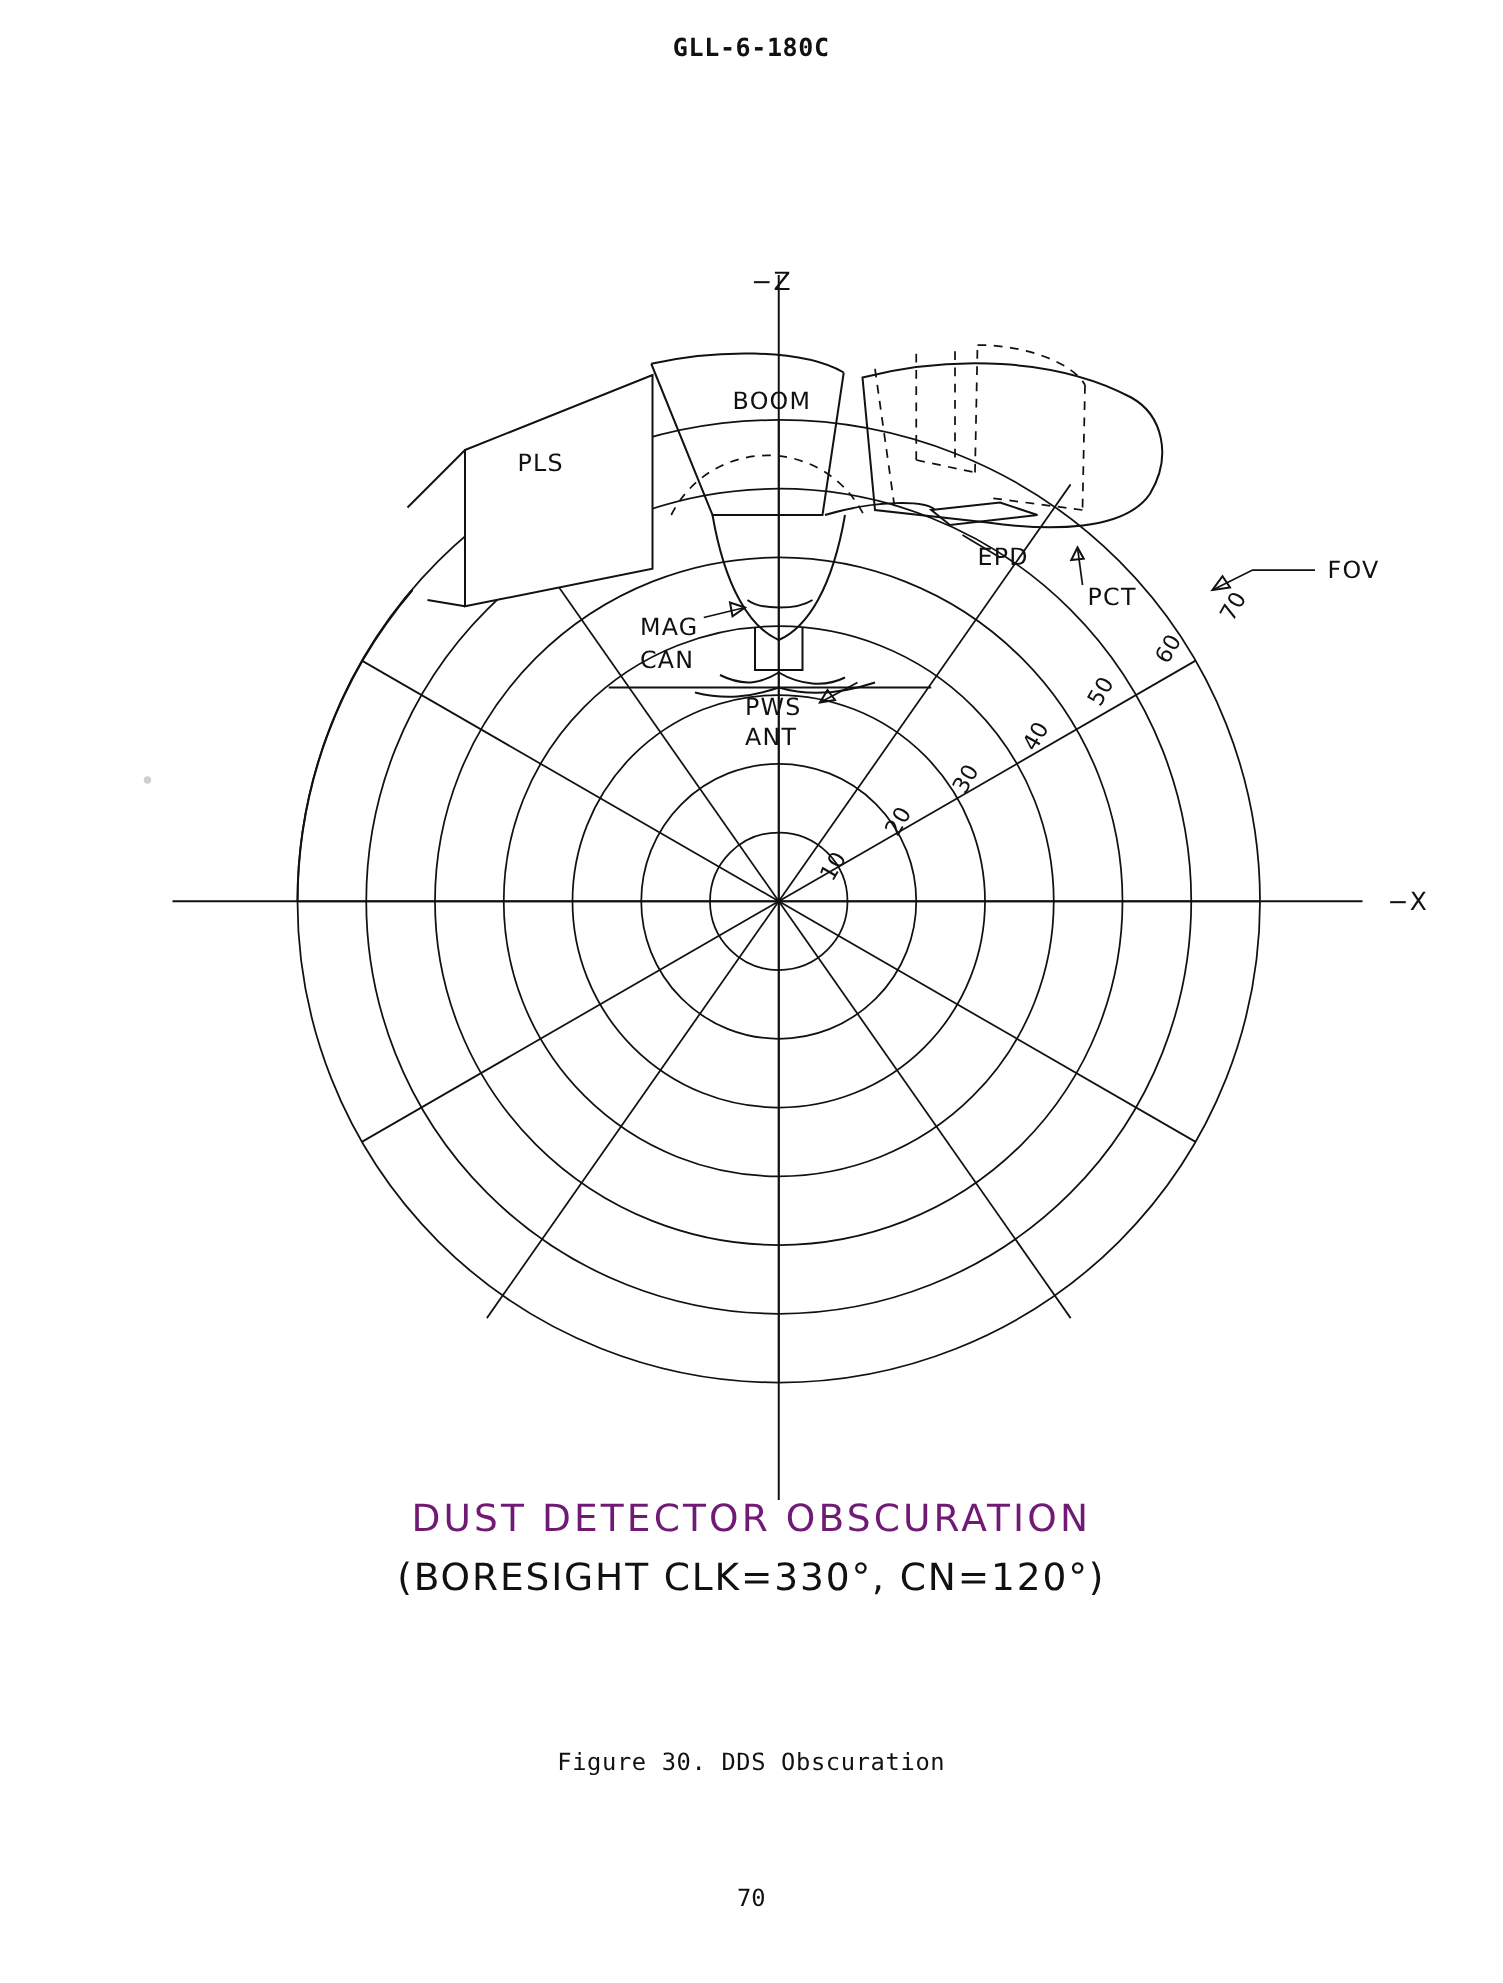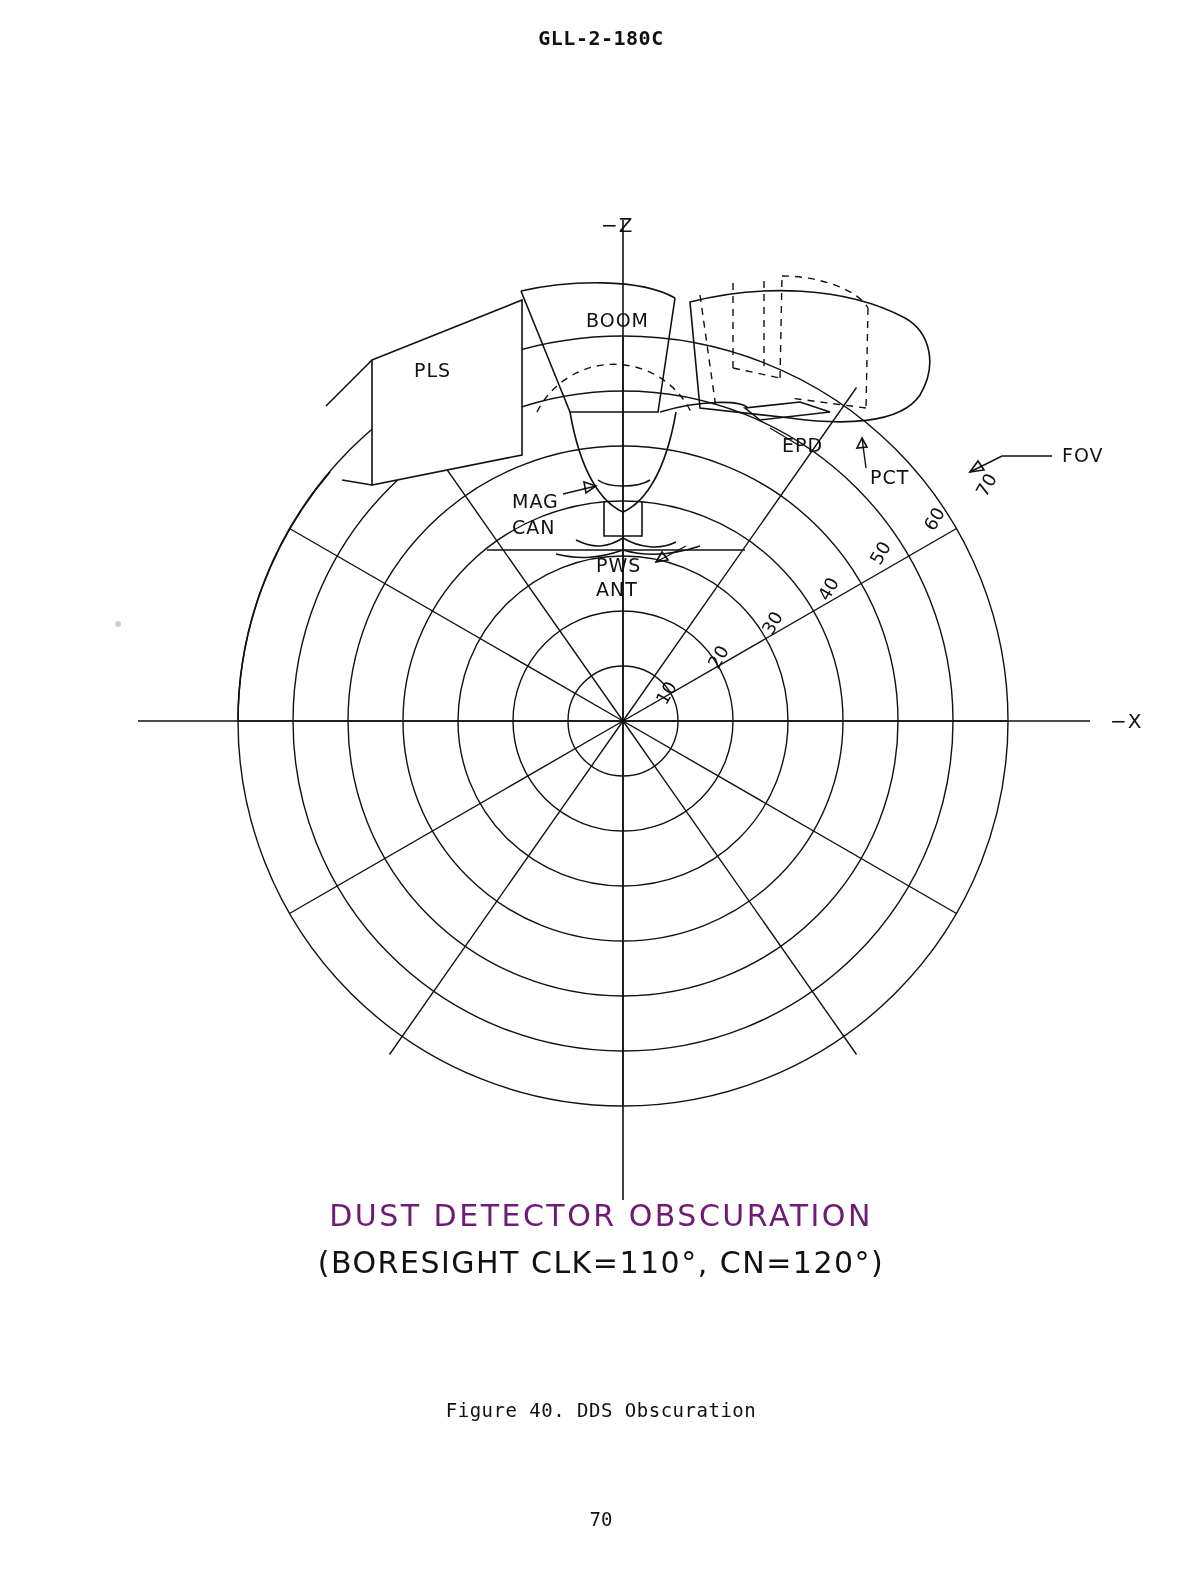--- a/index.html
+++ b/index.html
@@ -121,21 +121,21 @@
   }
   .speck {
     fill: #cfcfcf;
   }
 </style>
 </head>
 <body>
 
 <div class="page">
 
-  <div class="doc-header">GLL-2-180C</div>
+  <div class="doc-header">GLL-6-180C</div>
 
   <div class="figure-area">
     <svg width="1202" height="1120" viewBox="0 0 1202 1120" xmlns="http://www.w3.org/2000/svg">
 
       <circle class="speck" cx="1084" cy="-132" r="3"></circle>
       <circle class="speck" cx="118" cy="474" r="3"></circle>
 
       <g>
 
         <circle class="stroke-thin" cx="623" cy="571" r="55"></circle>
@@ -228,17 +228,17 @@
         <text class="ring-label" x="828" y="452" transform="rotate(-60 828 452)">40</text>
         <text class="ring-label" x="880" y="416" transform="rotate(-60 880 416)">50</text>
         <text class="ring-label" x="934" y="382" transform="rotate(-60 934 382)">60</text>
         <text class="ring-label" x="986" y="348" transform="rotate(-60 986 348)">70</text>
       </g>
 
     </svg>
   </div>
 
   <div class="chart-title">DUST DETECTOR OBSCURATION</div>
-  <div class="chart-subtitle">(BORESIGHT CLK=110°, CN=120°)</div>
-  <div class="figure-caption">Figure 40.  DDS Obscuration</div>
+  <div class="chart-subtitle">(BORESIGHT CLK=330°, CN=120°)</div>
+  <div class="figure-caption">Figure 30.  DDS Obscuration</div>
   <div class="page-number">70</div>
 
 </div>
 
 </body></html>

